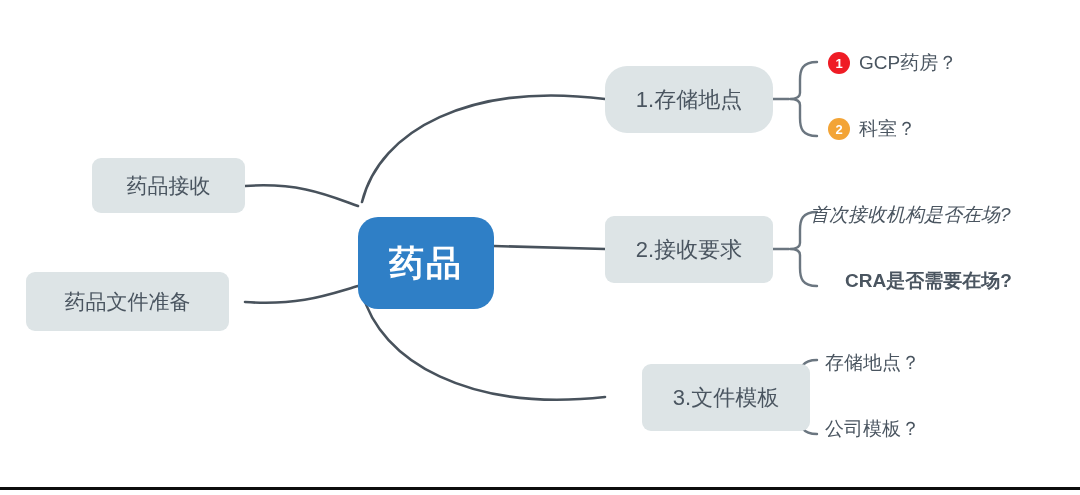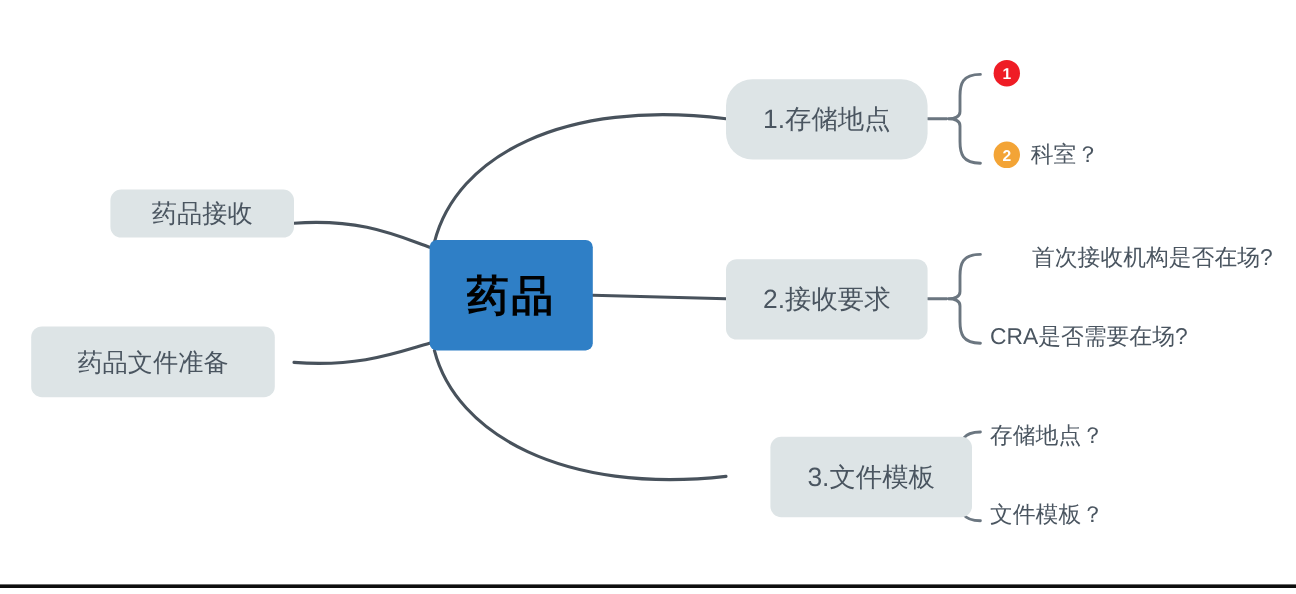--- a/index.html
+++ b/index.html
@@ -31,37 +31,38 @@
     display: flex;
     align-items: center;
     justify-content: center;
     border-radius: 9px;
     background: #dde4e6;
     color: #4a5560;
     white-space: nowrap;
   }
   .node.center {
     background: #2f7fc6;
-    color: #000000;
+    color: #ffffff;
     font-weight: bold;
-    border-radius: 6px;
+    border-radius: 20px;
+    margin-top: 17px;
   }
   #node-center {
     left: 358px;
     top: 200px;
     width: 136px;
     height: 92px;
     font-size: 35px;
     letter-spacing: 2px;
   }
   #node-left-1 {
     left: 92px;
     top: 158px;
     width: 153px;
-    height: 40px;
+    height: 55px;
     font-size: 21px;
   }
   #node-left-2 {
     left: 26px;
     top: 272px;
     width: 203px;
     height: 59px;
     font-size: 21px;
   }
   .branch-node {
@@ -93,22 +94,22 @@
     font-size: 13px;
     font-weight: bold;
     margin-right: 9px;
     flex: 0 0 auto;
   }
   .badge.red { background: #ef1c25; }
   .badge.orange { background: #f3a436; }
 
   #leaf-1-1 { left: 828px; top: 50px; }
   #leaf-1-2 { left: 828px; top: 116px; }
-  #leaf-2-1 { left: 860px; top: 202px; }
-  #leaf-2-2 { left: 825px; top: 268px; }
+  #leaf-2-1 { left: 810px; top: 202px; font-style: italic; }
+  #leaf-2-2 { left: 845px; top: 268px; font-weight: bold; }
   #leaf-3-1 { left: 825px; top: 350px; }
   #leaf-3-2 { left: 825px; top: 416px; }
 
   #bottom-rule {
     position: absolute;
     left: 0;
     top: 487px;
     width: 1080px;
     height: 3px;
     background: #0d0d0d;
@@ -153,38 +154,39 @@
   <div class="node" id="node-left-2">药品文件准备</div>
 
   <div class="node branch-node" id="node-branch-1">1.存储地点</div>
 
   <div class="node branch-node" id="node-branch-2">2.接收要求</div>
 
   <div class="node branch-node" id="node-branch-3">3.文件模板</div>
 
   <div class="leaf" id="leaf-1-1">
     <span class="badge red">1</span>
+    <span>GCP药房？</span>
   </div>
 
   <div class="leaf" id="leaf-1-2">
     <span class="badge orange">2</span>
     <span>科室？</span>
   </div>
 
   <div class="leaf" id="leaf-2-1">
     <span>首次接收机构是否在场?</span>
   </div>
 
   <div class="leaf" id="leaf-2-2">
     <span>CRA是否需要在场?</span>
   </div>
 
   <div class="leaf" id="leaf-3-1">
     <span>存储地点？</span>
   </div>
 
   <div class="leaf" id="leaf-3-2">
-    <span>文件模板？</span>
+    <span>公司模板？</span>
   </div>
 
   <div id="bottom-rule"></div>
 
 </div>
 
 </body></html>

